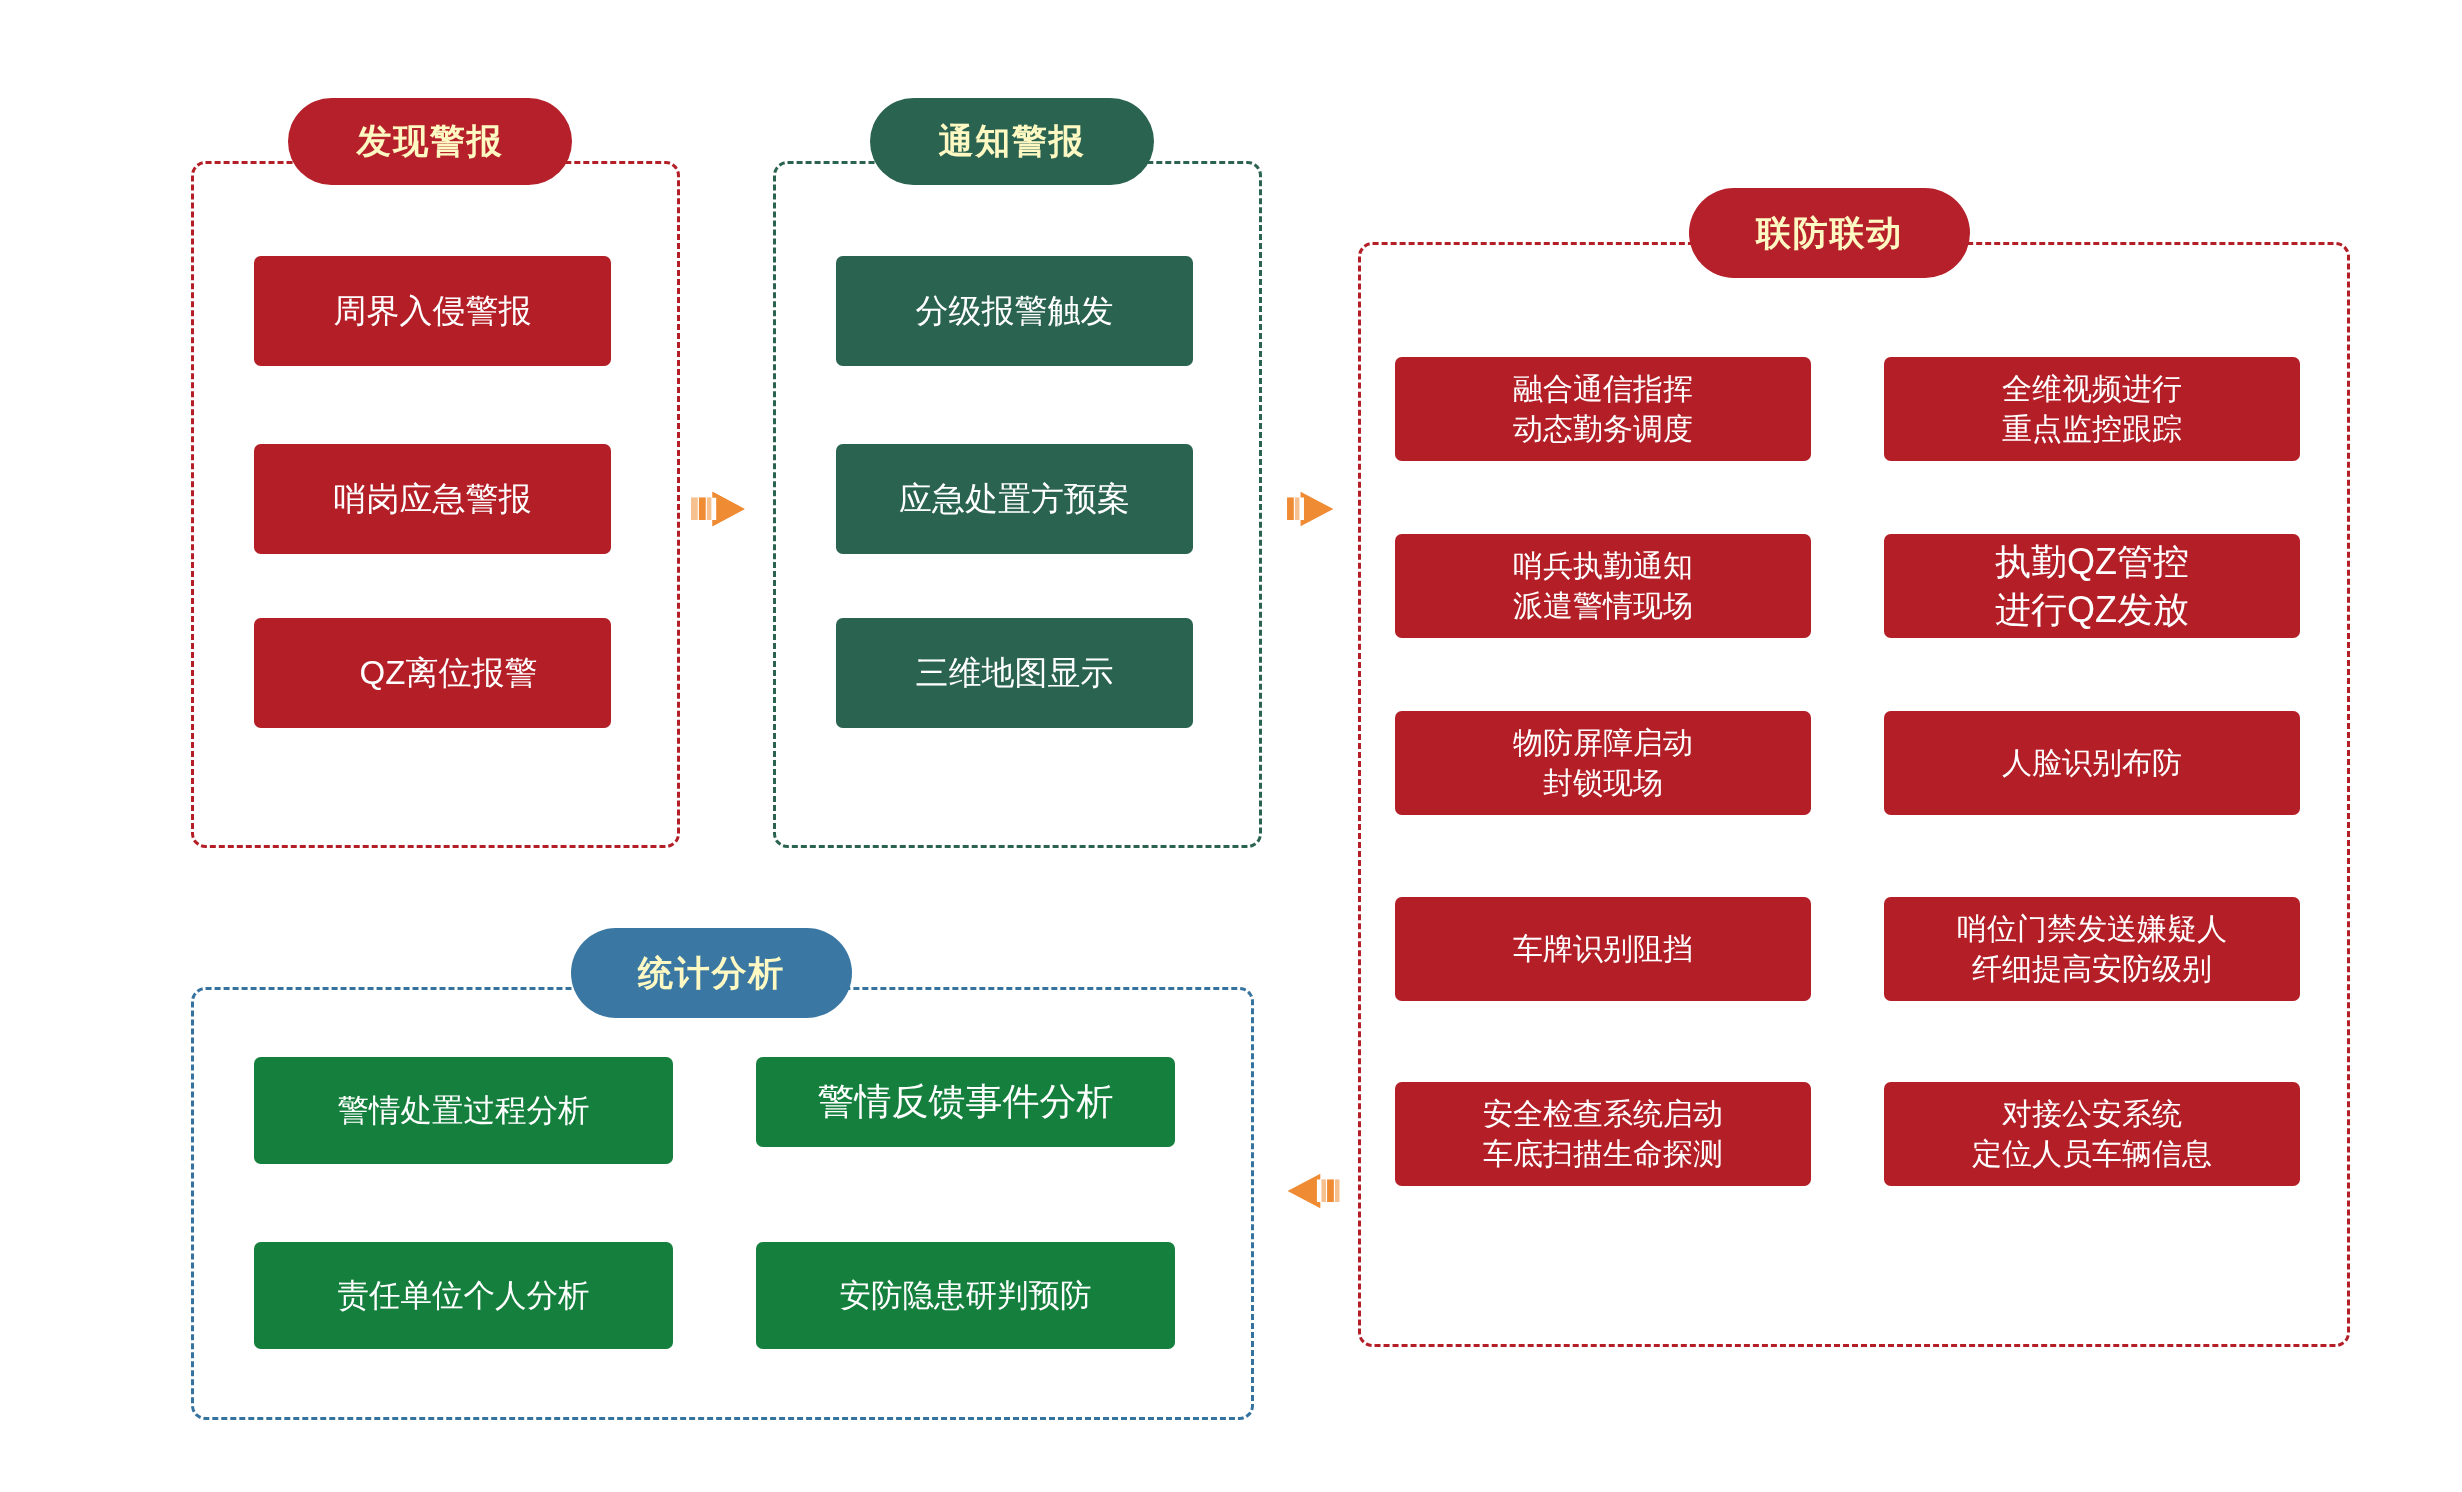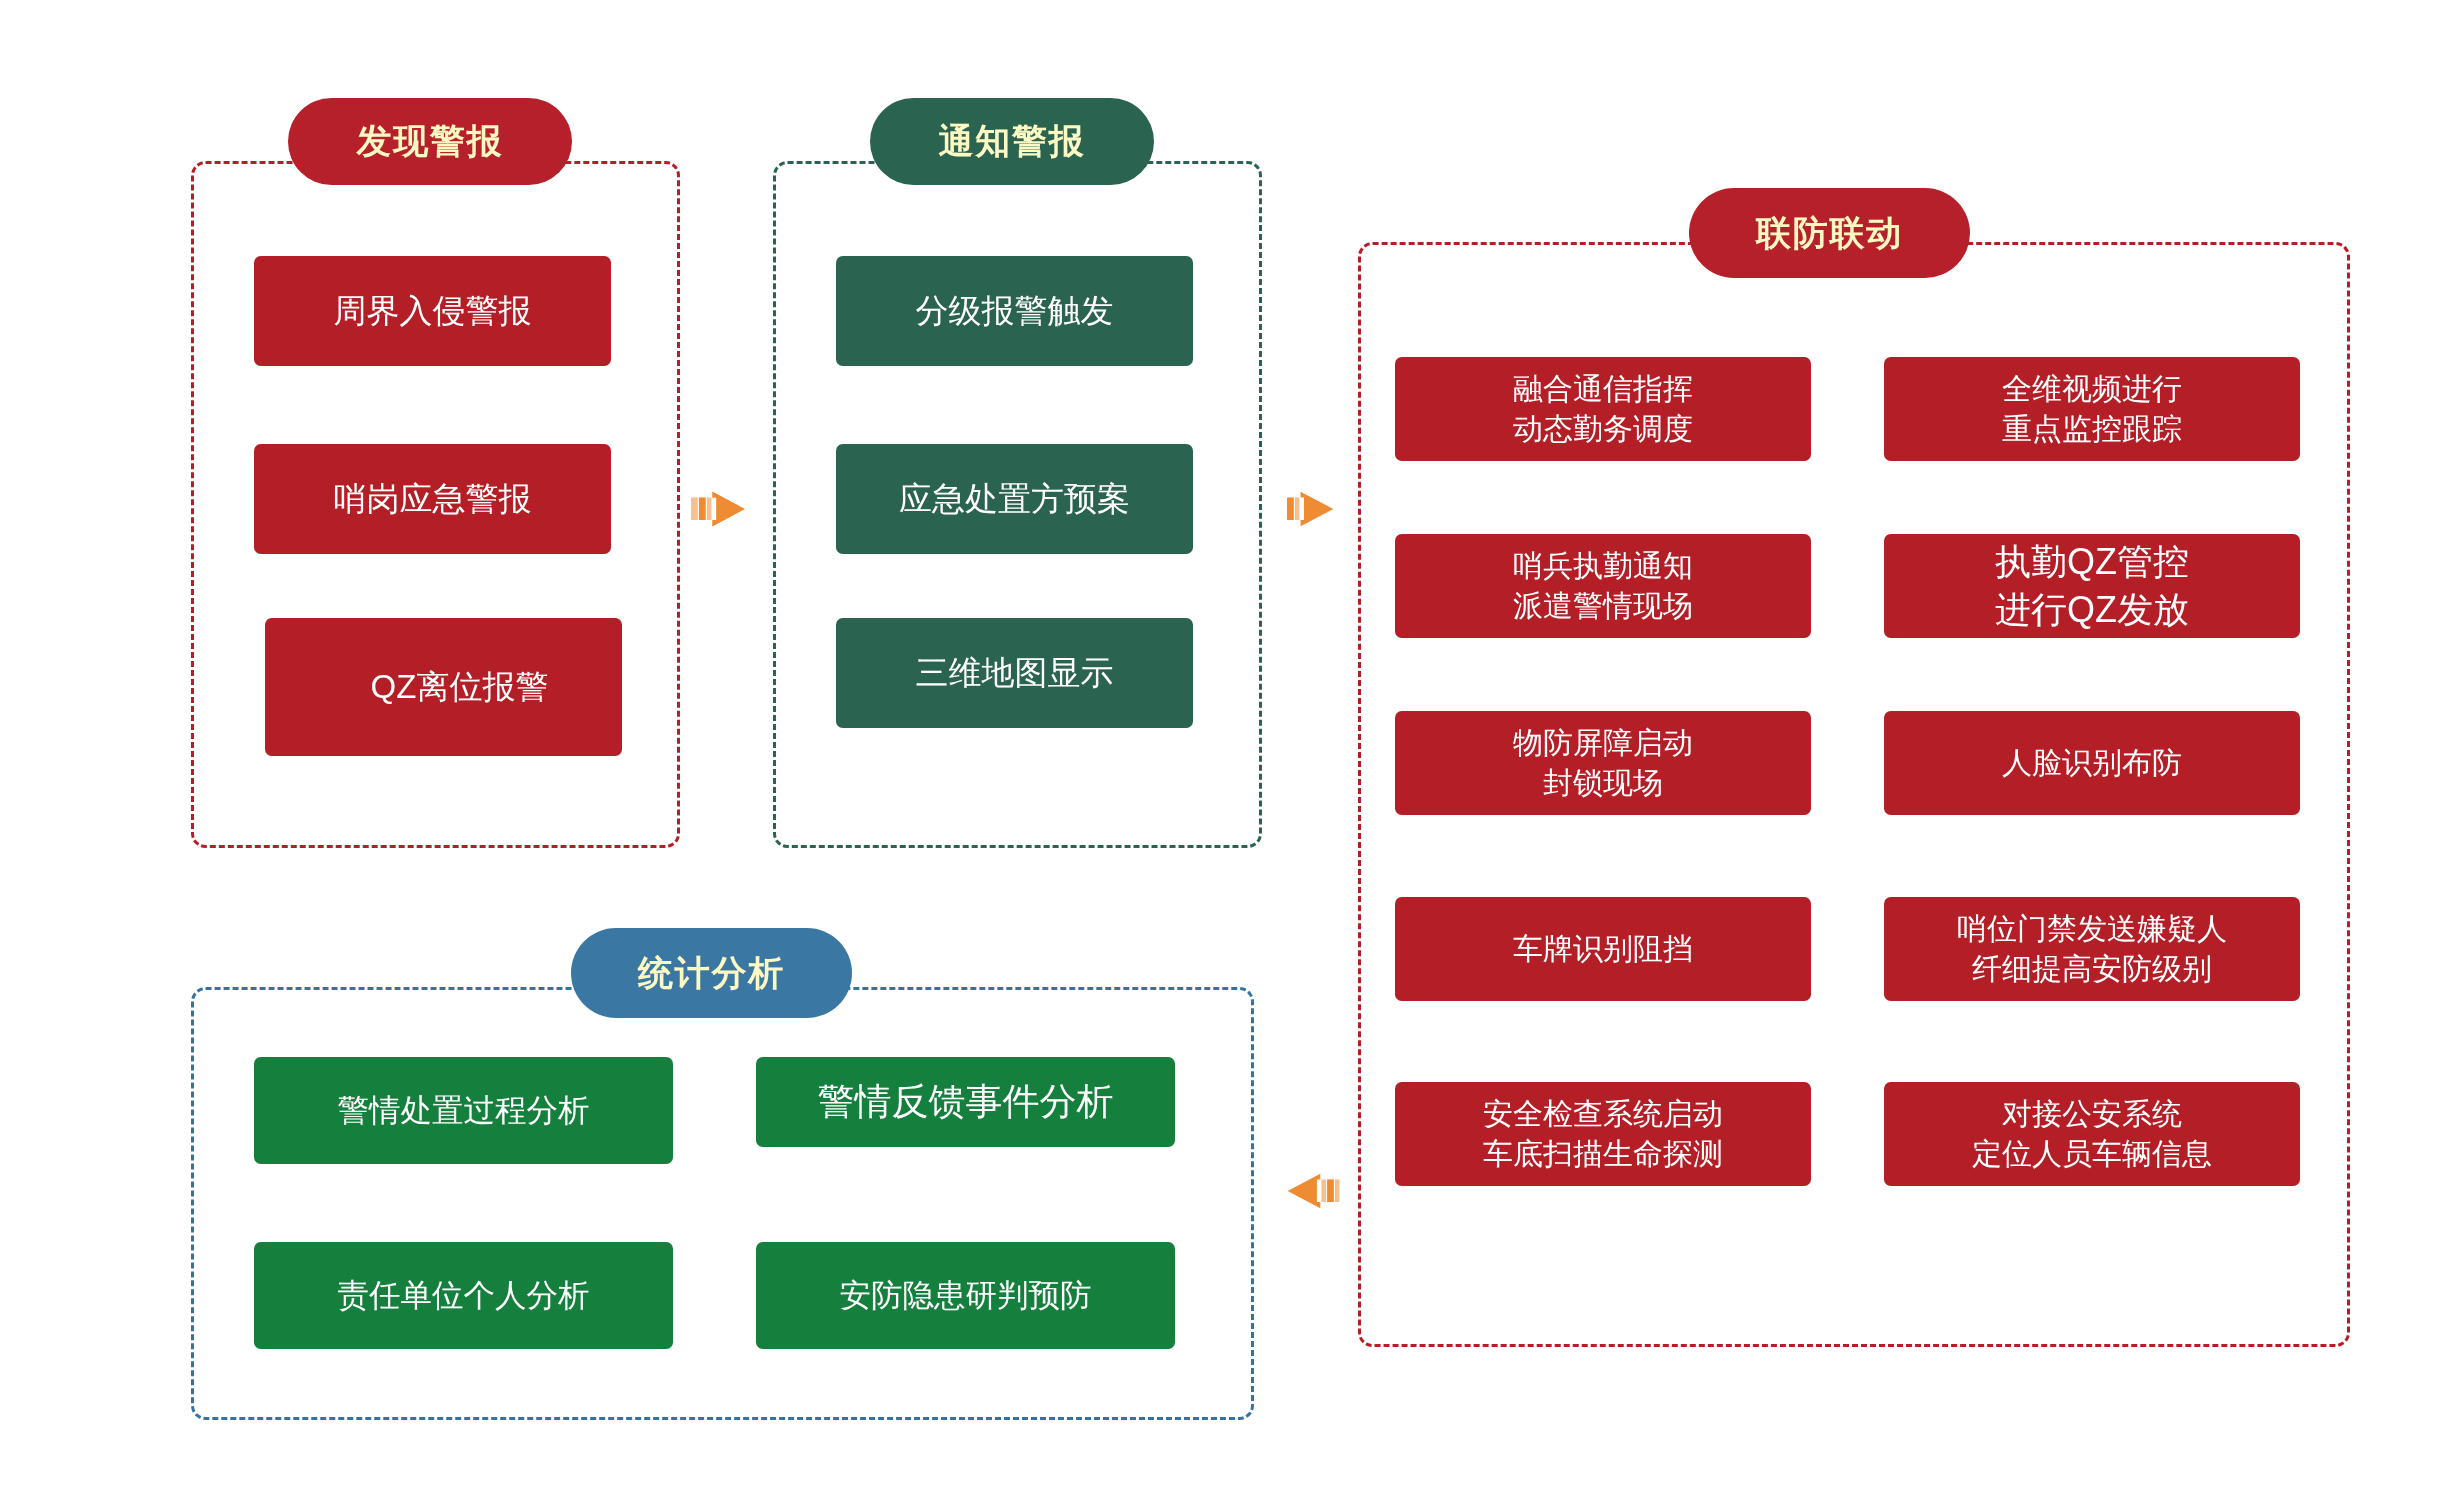--- a/index.html
+++ b/index.html
@@ -71,21 +71,21 @@
 </style>
 </head>
 <body>
 
 <div class="panel red" style="left:191px; top:161px; width:489px; height:687px;"></div>
 
 <div class="pill red" style="left:288px; top:98px; width:284px; height:87px; font-size:35px;">发现警报</div>
 
 <div class="card red" style="left:254px; top:256px; width:357px; height:110px; font-size:33px;">周界入侵警报</div>
 <div class="card red" style="left:254px; top:444px; width:357px; height:110px; font-size:33px;">哨岗应急警报</div>
-<div class="card red" style="left:265px; top:618px; width:357px; height:138px; font-size:33px;padding-left:32px;">QZ离位报警</div>
+<div class="card red" style="left:254px; top:618px; width:357px; height:110px; font-size:33px;padding-left:32px;">QZ离位报警</div>
 
 <div class="arrow" style="left:691px; top:485px; width:65px; height:48px;">
   <svg width="65" height="48" viewBox="0 0 115 85">
     <rect x="0" y="22" width="12" height="40" fill="#F7C08F"></rect>
     <rect x="14" y="22" width="12" height="40" fill="#EF8B33"></rect>
     <rect x="28" y="22" width="8" height="40" fill="#F7C08F"></rect>
     <path d="M38 12 L38 22 L45 22 L45 62 L38 62 L38 73 L95 42.5 Z" fill="#EF8B33"></path>
     <path d="M38 12 L95 42.5 L38 73 L38 62 L45 62 L45 22 L38 22 Z" fill="#EF8B33"></path>
   </svg>
 </div>

